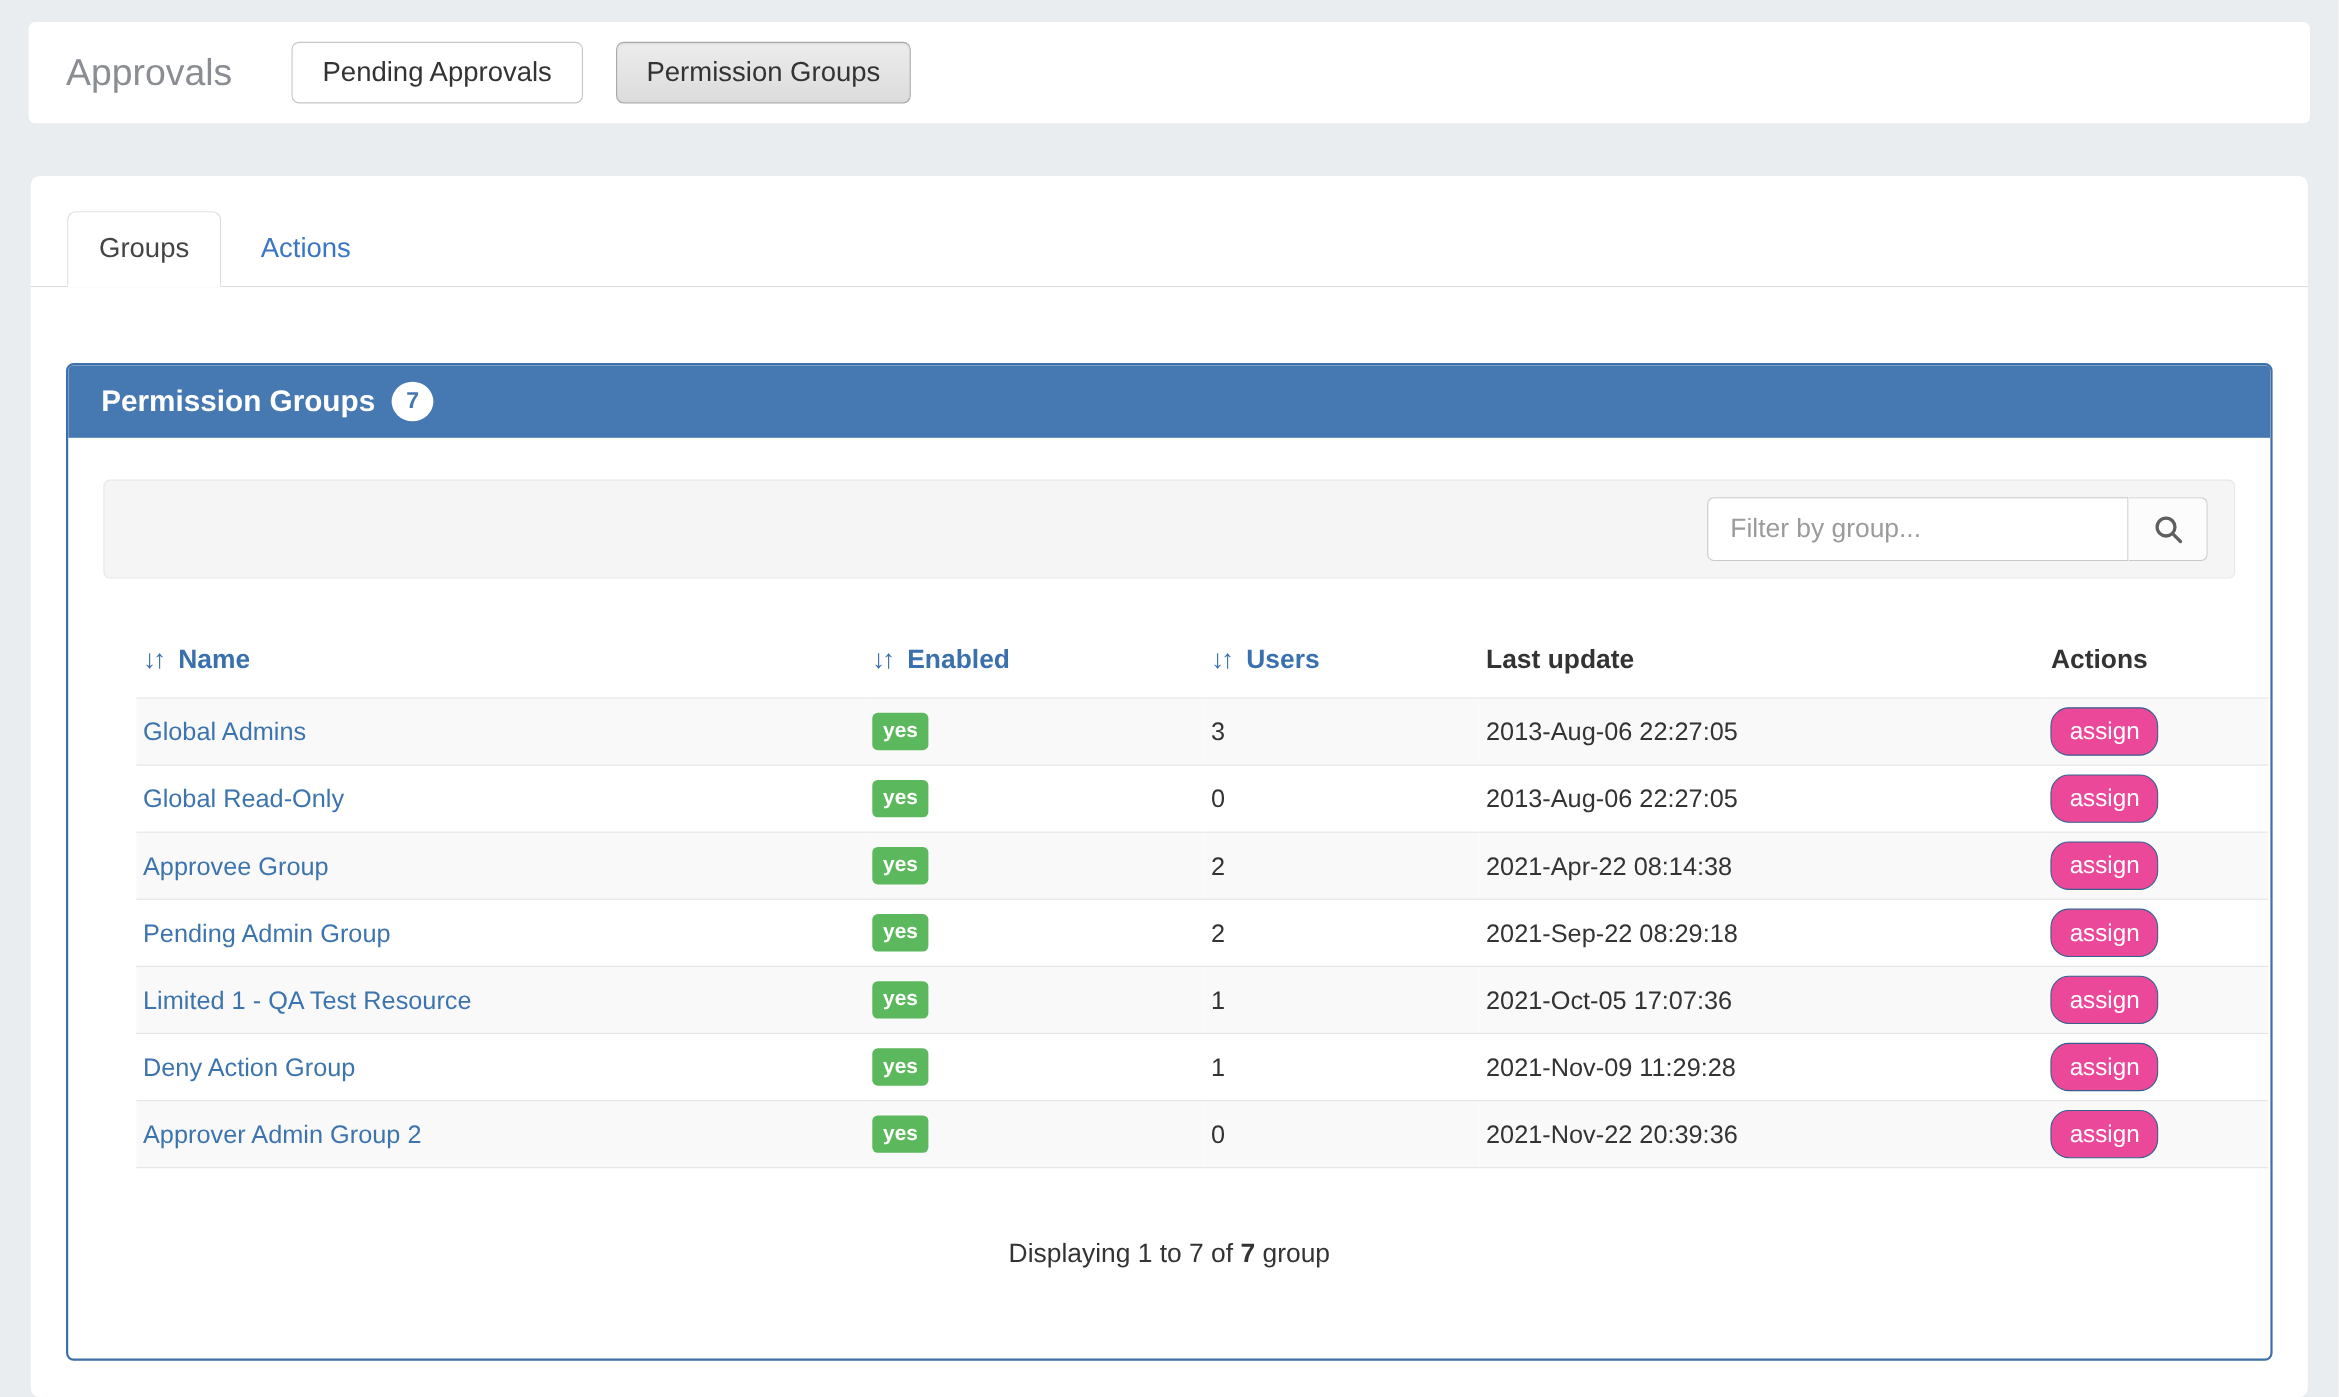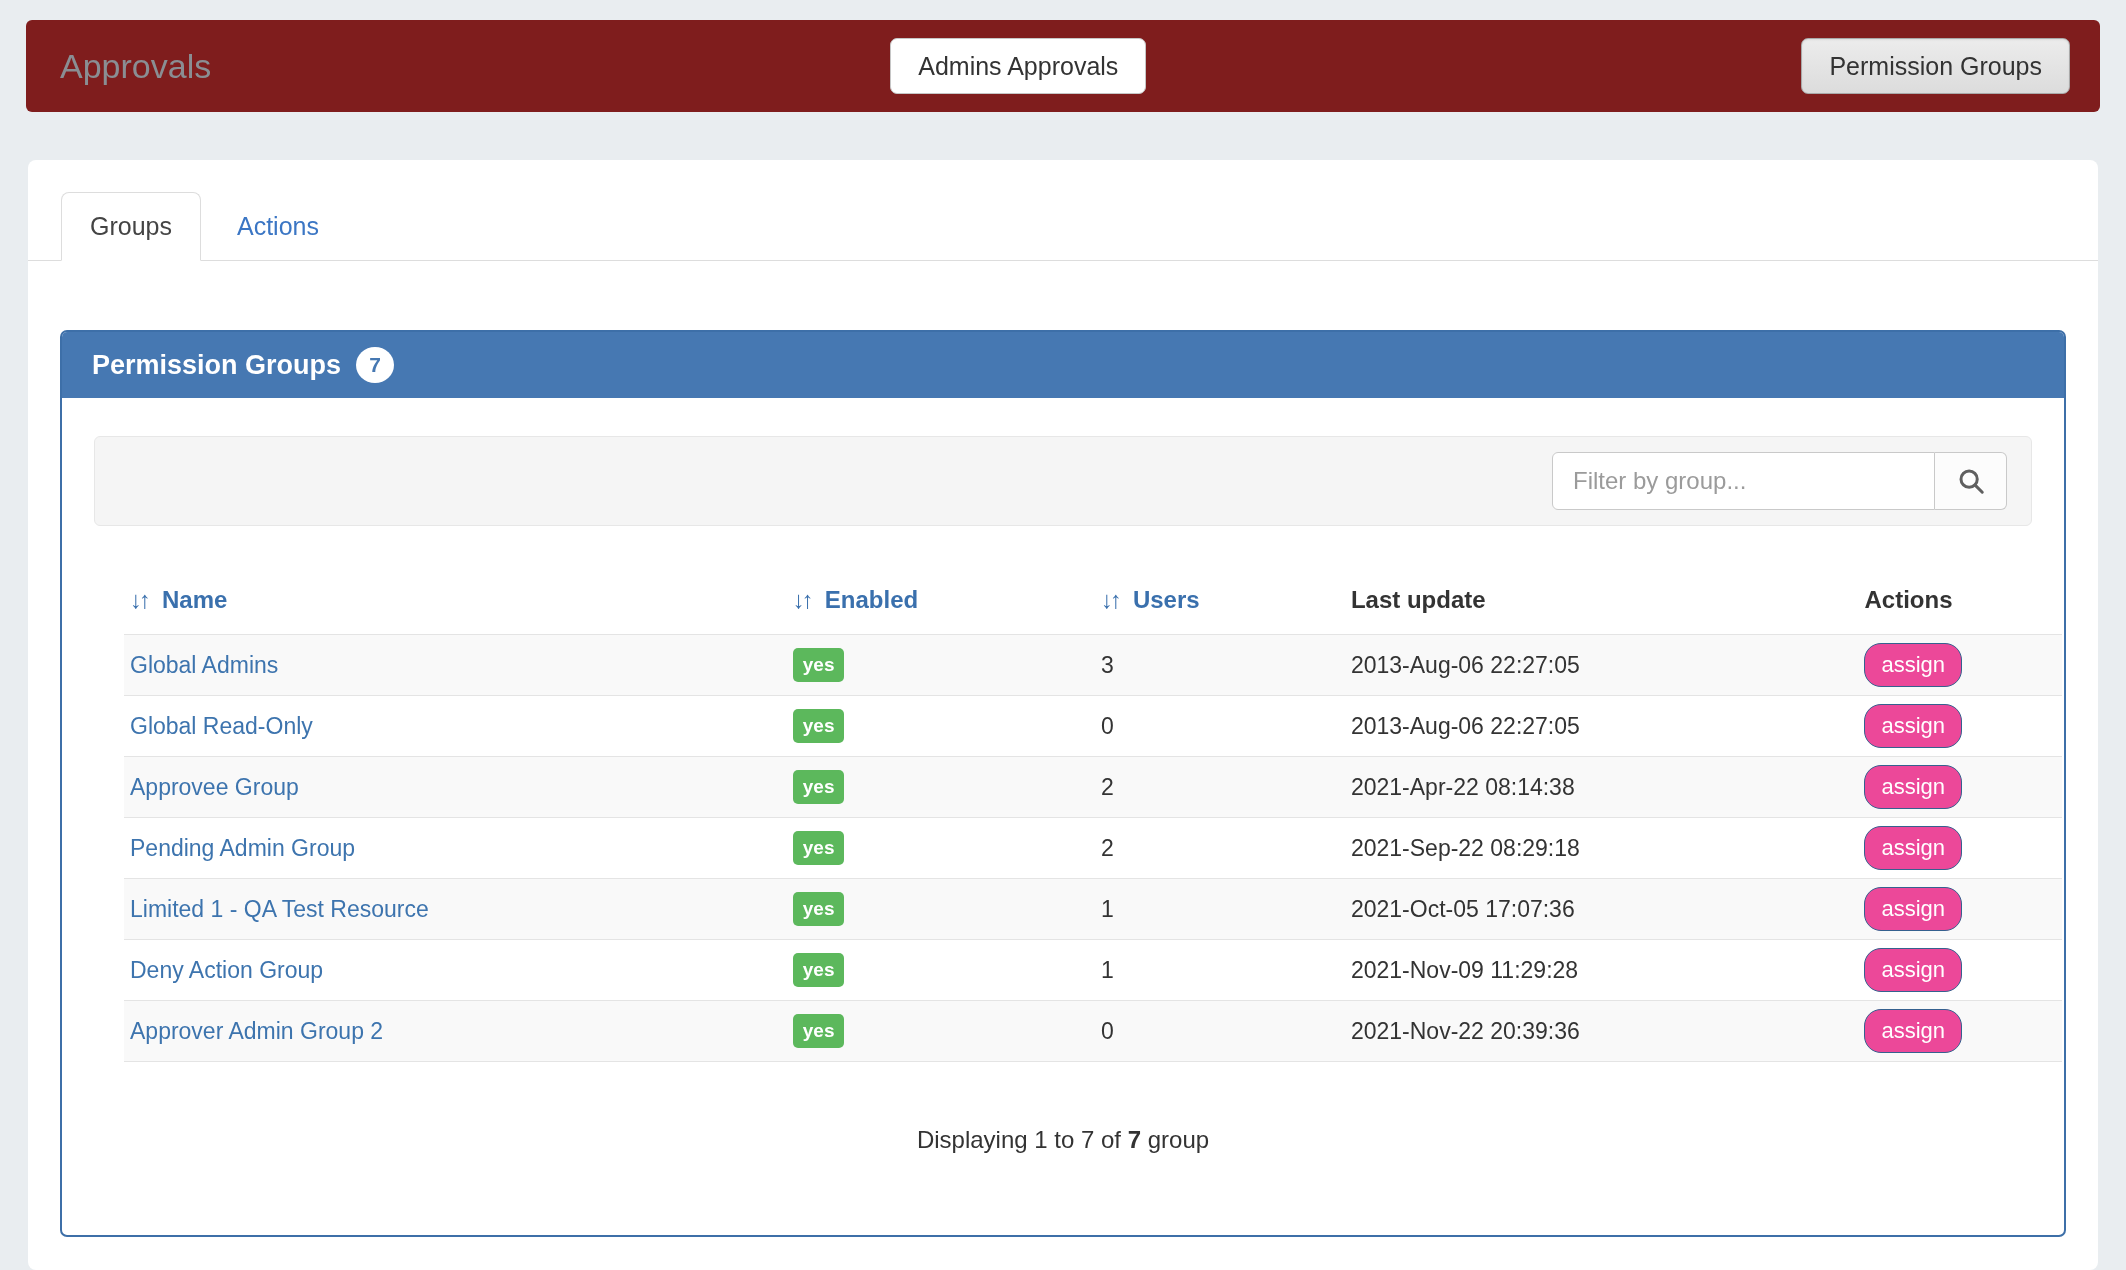--- a/index.html
+++ b/index.html
@@ -7,26 +7,25 @@
   body {
     background: #e9edf0;
     font-family: "Liberation Sans", sans-serif;
     color: #333;
   }
 
   
   .top-bar {
     margin: 20px 26px 0 26px;
     height: 92px;
-    background: #7f1d1d;
+    background: #ffffff;
     border-radius: 6px;
     display: flex;
     align-items: center;
     padding-left: 34px;
-    justify-content: space-between;
   }
   .top-title {
     font-size: 34px;
     color: #8a8e93;
     margin-right: 54px;
   }
   .top-btn {
     height: 56px;
     padding: 0 27px;
     font-family: "Liberation Sans", sans-serif;
@@ -214,21 +213,21 @@
     margin-top: 64px;
     font-size: 24px;
     color: #333;
   }
 </style>
 </head>
 <body>
 
 <div class="top-bar">
   <span class="top-title">Approvals</span>
-  <button class="top-btn">Admins Approvals</button>
+  <button class="top-btn">Pending Approvals</button>
   <button class="top-btn active">Permission Groups</button>
 </div>
 
 <div class="main-panel">
   <div class="tabs">
     <div class="tab active">Groups</div>
     <div class="tab link">Actions</div>
   </div>
 
   <div class="panel-wrap">

